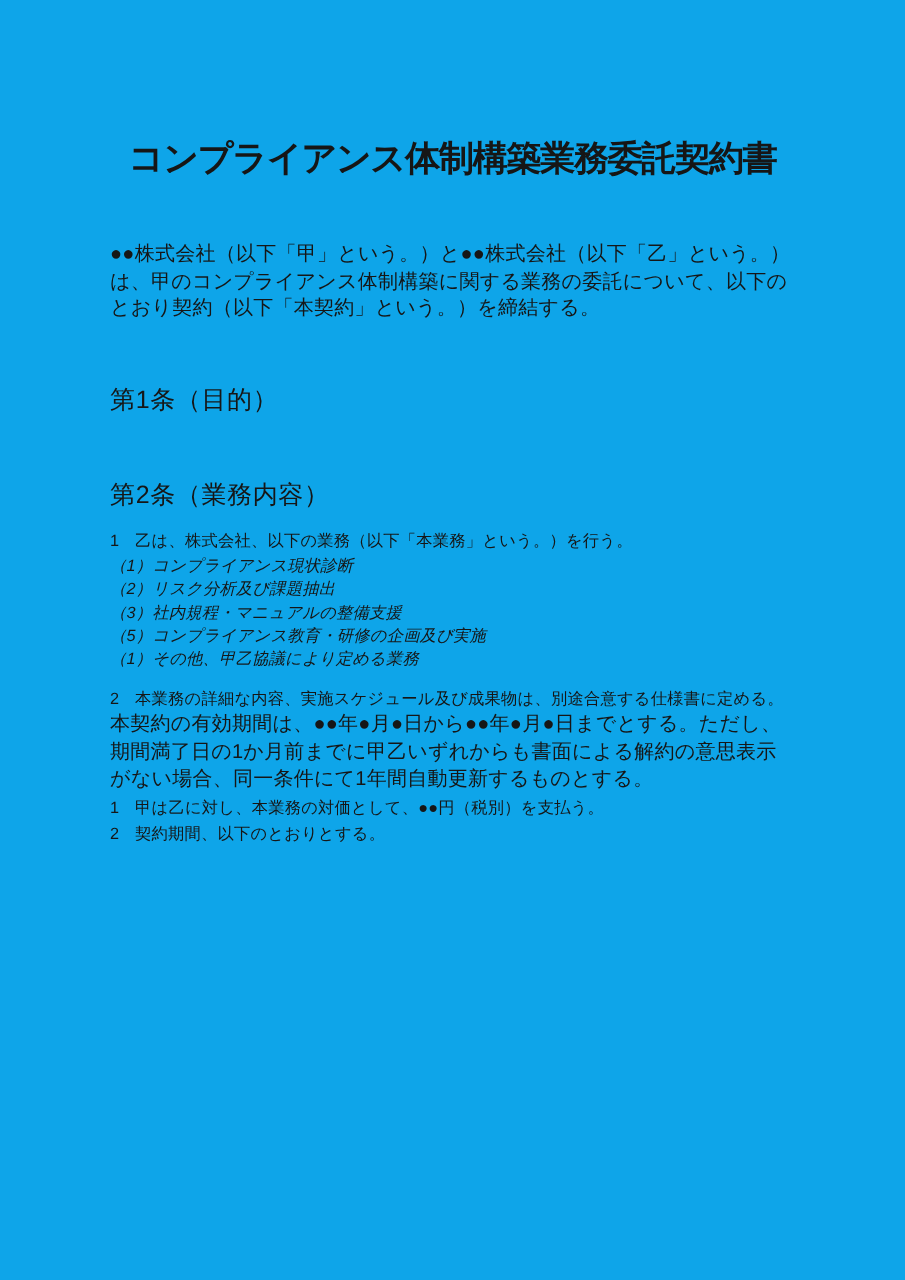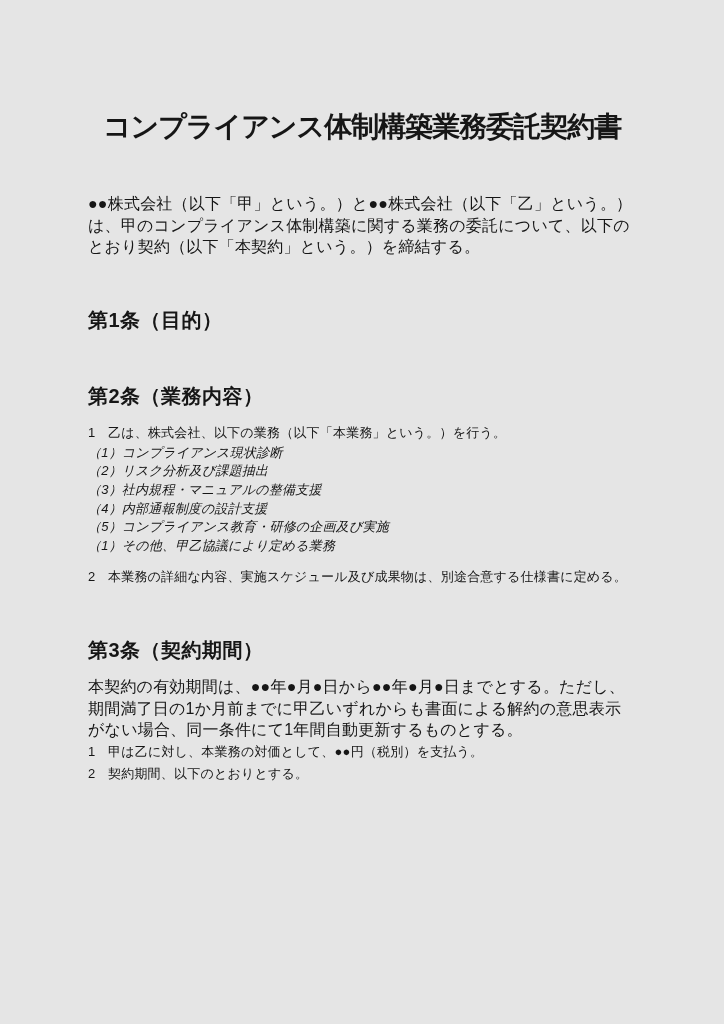--- a/index.html
+++ b/index.html
@@ -4,21 +4,21 @@
 <style>
   html, body {
     margin: 0;
     padding: 0;
     background: #ffffff;
   }
   .page {
     position: relative;
     width: 724px;
     height: 1024px;
-    background: #e5e5e5;
+    background: #0ea5e9;
     box-sizing: border-box;
     padding: 106px 88px 0 88px;
     font-family: "Liberation Sans", "DejaVu Sans", sans-serif;
     color: #161616;
     overflow: hidden;
   }
   h1.doc-title {
     font-size: 28px;
     line-height: 42px;
     font-weight: bold;
@@ -29,21 +29,21 @@
   .para {
     font-size: 16px;
     line-height: 21.7px;
     margin: 0;
     text-align: left;
     letter-spacing: 0.2px;
   }
   h2.article-heading {
     font-size: 20px;
     line-height: 28px;
-    font-weight: bold;
+    font-weight: normal;
     margin: 48px 0 12px 0;
     letter-spacing: 0.5px;
   }
   .clause {
     display: flex;
     font-size: 13px;
     line-height: 21.7px;
     letter-spacing: 0.2px;
   }
   .clause .num {
@@ -84,33 +84,31 @@
 
     <div class="clause">
       <span class="num">1</span>
       <span class="clause-text">乙は、株式会社、以下の業務（以下「本業務」という。）を行う。</span>
     </div>
 
     <div class="subitems">
       <div class="subitem">（1）コンプライアンス現状診断</div>
       <div class="subitem">（2）リスク分析及び課題抽出</div>
       <div class="subitem">（3）社内規程・マニュアルの整備支援</div>
-      <div class="subitem">（4）内部通報制度の設計支援</div>
       <div class="subitem">（5）コンプライアンス教育・研修の企画及び実施</div>
       <div class="subitem">（1）その他、甲乙協議により定める業務</div>
     </div>
 
     <div class="clause clause-gap">
       <span class="num">2</span>
       <span class="clause-text">本業務の詳細な内容、実施スケジュール及び成果物は、別途合意する仕様書に定める。</span>
     </div>
   </section>
 
   <section>
-    <h2 class="article-heading">第3条（契約期間）</h2>
     <p class="para">本契約の有効期間は、●●年●月●日から●●年●月●日までとする。ただし、期間満了日の1か月前までに甲乙いずれからも書面による解約の意思表示がない場合、同一条件にて1年間自動更新するものとする。</p>
   </section>
 
   <section>
 
     <div class="clause">
       <span class="num">1</span>
       <span class="clause-text">甲は乙に対し、本業務の対価として、●●円（税別）を支払う。</span>
     </div>
 

